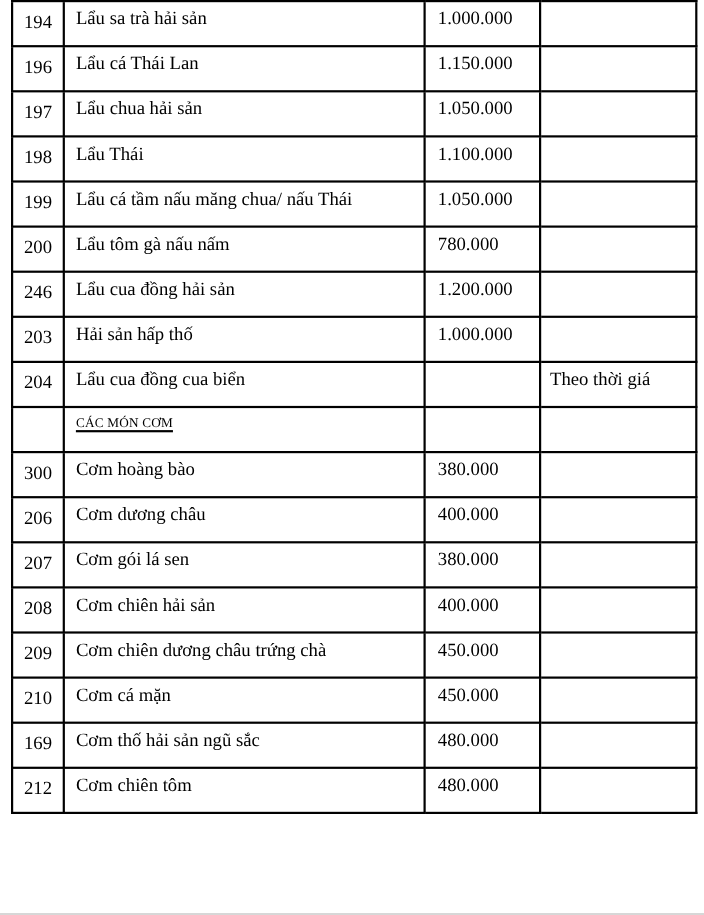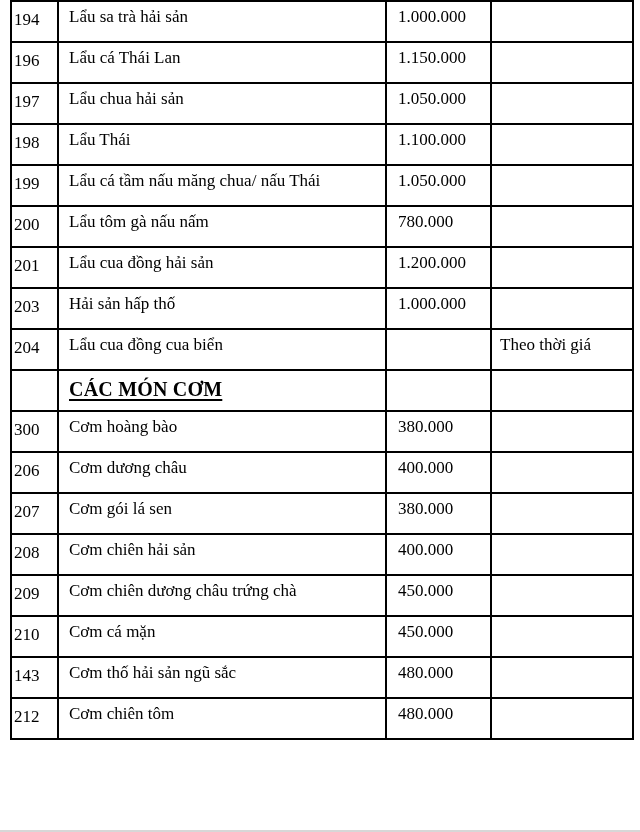--- a/index.html
+++ b/index.html
@@ -36,29 +36,30 @@
   col.c-no    { width: 47px; }
   col.c-name  { width: 328px; }
   col.c-price { width: 105px; }
   col.c-note  { width: 142px; }
 
   tr.item, tr.section { height: 41px; }
   tr.spacer { height: 3px; }
   tr.spacer td { padding: 0; }
 
   td.c-no {
+    text-align: center;
     padding: 8px 2px 0 2px;
   }
   td.c-name  { padding: 5px 8px 0 10px; }
   td.c-price { padding: 5px 4px 0 11px; margin-top: 27px; }
   td.c-note  { padding: 5px 19px 0 8px; }
 
   tr.section td.c-name {
-    font-weight: 700;
-    font-size: 20px;
+    font-weight: 400;
+    font-size: 12px;
     text-decoration: underline;
     text-decoration-thickness: 2px;
     text-underline-offset: 3px;
     letter-spacing: 0.2px;
     padding-top: 6px;
   }
   .page-edge-shadow {
     position: absolute;
     left: 0;
     bottom: 0;
@@ -115,21 +116,21 @@
     <td class="c-price">1.050.000</td>
     <td class="c-note"></td>
   </tr>
         <tr class="item">
     <td class="c-no">200</td>
     <td class="c-name">Lẩu tôm gà nấu nấm</td>
     <td class="c-price">780.000</td>
     <td class="c-note"></td>
   </tr>
         <tr class="item">
-    <td class="c-no">201</td>
+    <td class="c-no">246</td>
     <td class="c-name">Lẩu cua đồng hải sản</td>
     <td class="c-price">1.200.000</td>
     <td class="c-note"></td>
   </tr>
         <tr class="item">
     <td class="c-no">203</td>
     <td class="c-name">Hải sản hấp thố</td>
     <td class="c-price">1.000.000</td>
     <td class="c-note"></td>
   </tr>
@@ -175,21 +176,21 @@
     <td class="c-price">450.000</td>
     <td class="c-note"></td>
   </tr>
         <tr class="item">
     <td class="c-no">210</td>
     <td class="c-name">Cơm cá mặn</td>
     <td class="c-price">450.000</td>
     <td class="c-note"></td>
   </tr>
         <tr class="item">
-    <td class="c-no">143</td>
+    <td class="c-no">169</td>
     <td class="c-name">Cơm thố hải sản ngũ sắc</td>
     <td class="c-price">480.000</td>
     <td class="c-note"></td>
   </tr>
         <tr class="item">
     <td class="c-no">212</td>
     <td class="c-name">Cơm chiên tôm</td>
     <td class="c-price">480.000</td>
     <td class="c-note"></td>
   </tr>

